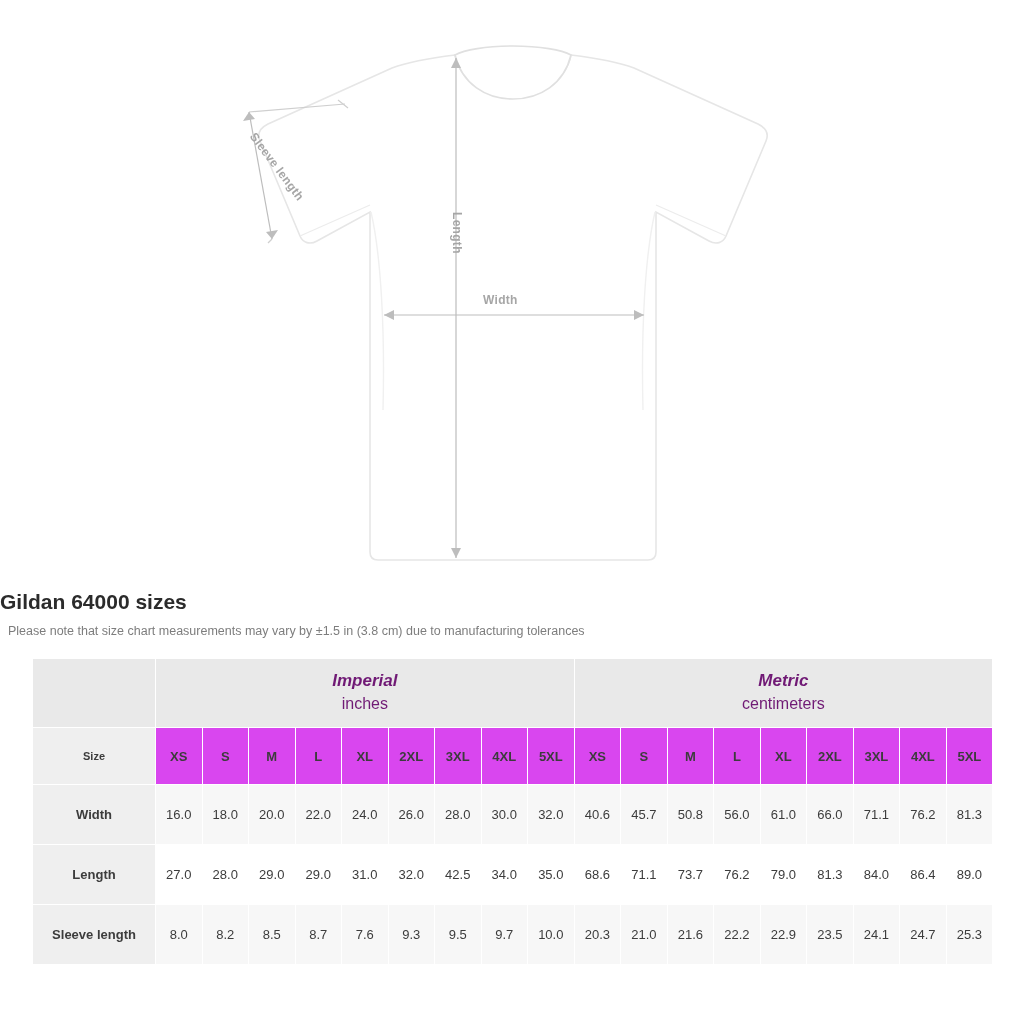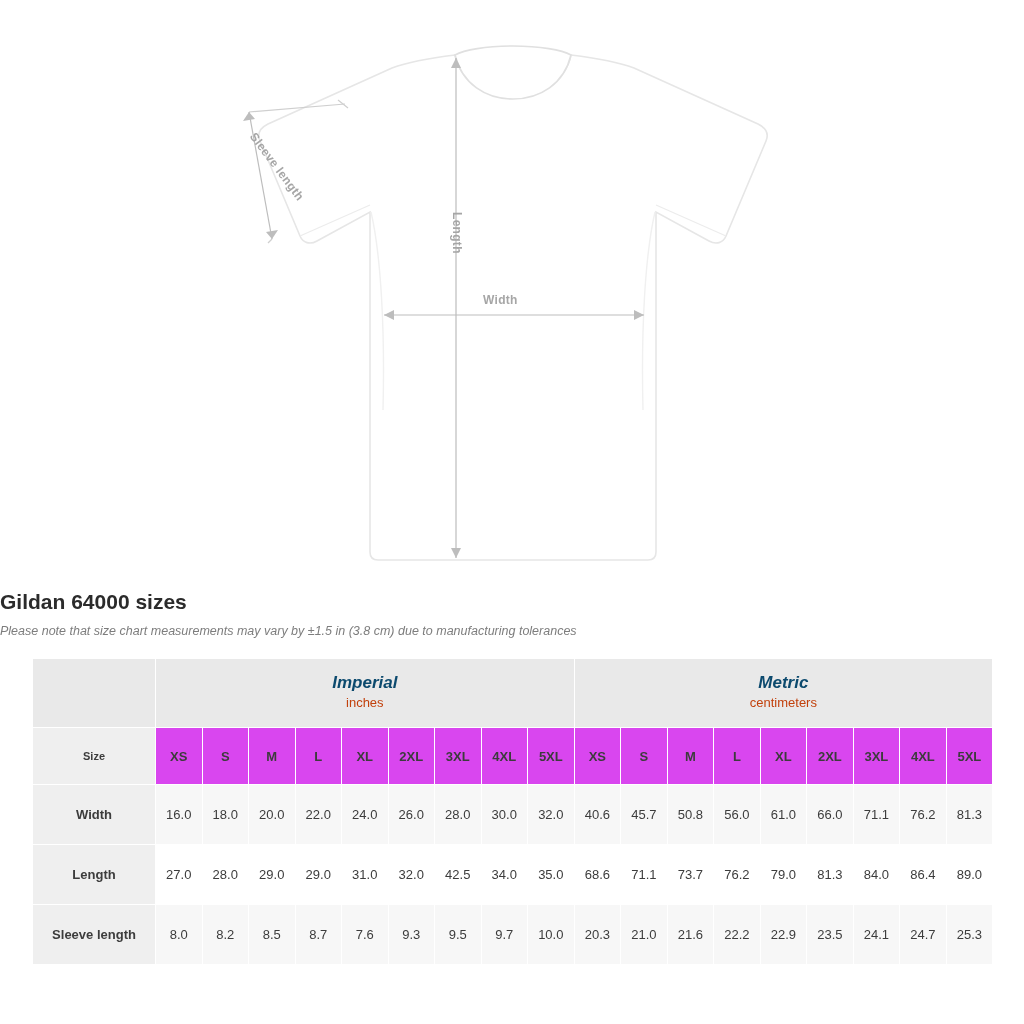--- a/index.html
+++ b/index.html
@@ -57,23 +57,23 @@
     margin-top: 10px;
   }
   .chart-title {
     font-size: 21px;
     font-weight: bold;
     color: #2b2b2b;
     margin: 0;
   }
   .chart-note {
     font-size: 12.5px;
-    font-style: italic;
     color: #7d7d7d;
     margin: 10px 0 0 0;
+    padding-left: 8px;
   }
 
   
   .table-wrap {
     margin: 20px 32px 0 32px;
   }
   table.size-table {
     border-collapse: collapse;
     width: 960px;
     table-layout: fixed;
@@ -90,26 +90,26 @@
   }
   
   .unit-cell {
     background: #e9e9e9;
     height: 68px;
   }
   .unit-cell .unit-name {
     font-size: 17px;
     font-style: italic;
     font-weight: bold;
-    color: #0c4a6e;
+    color: #701a75;
     line-height: 1.25;
   }
   .unit-cell .unit-sub {
-    font-size: 13px;
-    color: #c2410c;
+    font-size: 16px;
+    color: #701a75;
     line-height: 1.6;
   }
   .corner-cell {
     background: #e9e9e9;
   }
 
   
   tr.size-row td {
     height: 56px;
     background: #f5f5f5;

